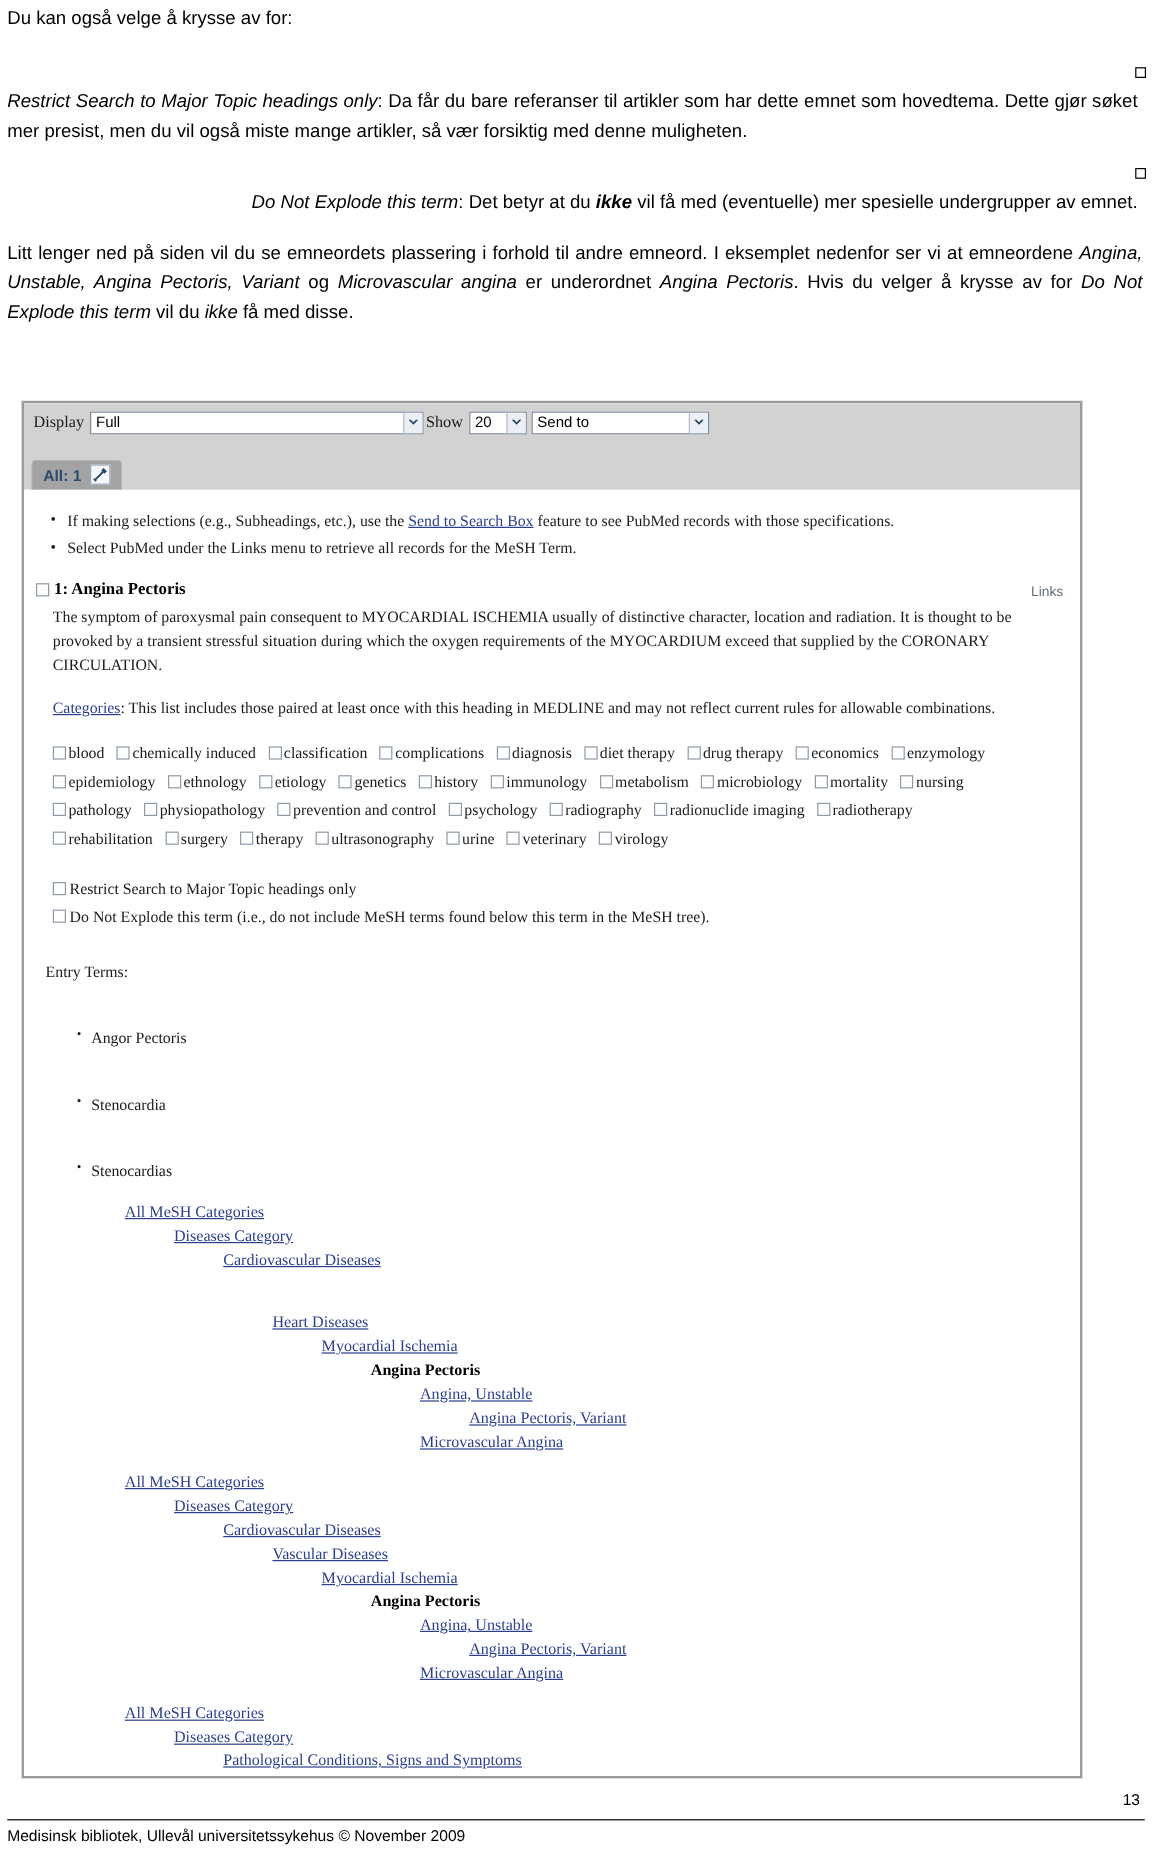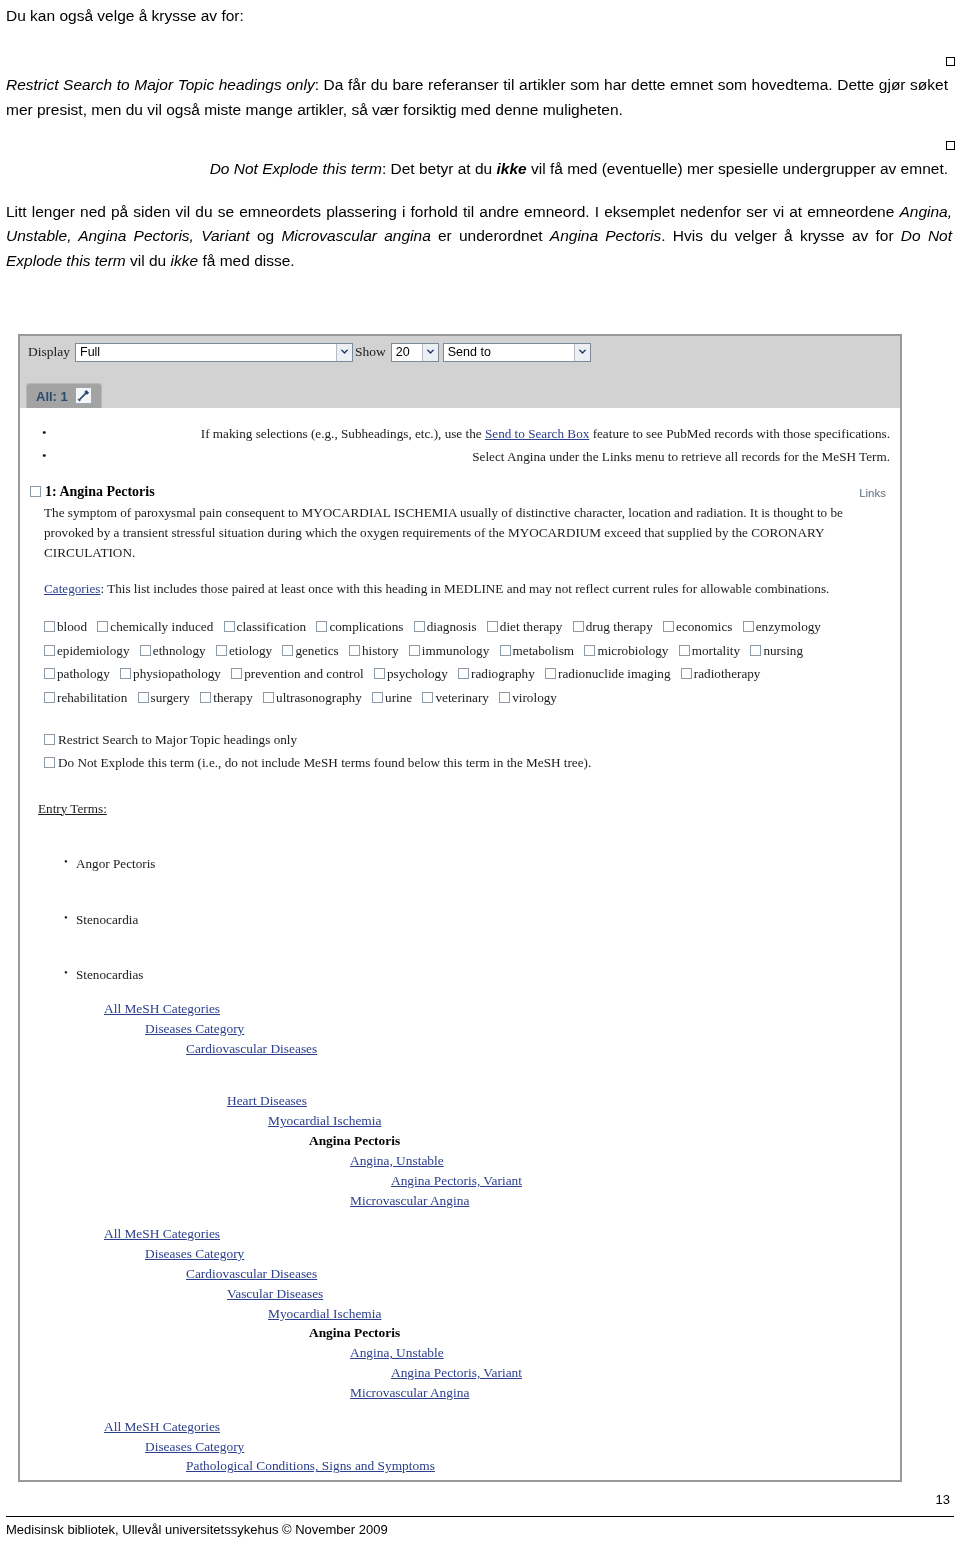--- a/index.html
+++ b/index.html
@@ -169,21 +169,20 @@
   }
   .note-list {
     margin: 6px 0 14px 0;
     padding-left: 26px;
     list-style: none;
   }
   .note-list li {
     position: relative;
     margin-bottom: 3px;
     white-space: nowrap;
-    text-align: right;
   }
   .note-list li:before {
     content: "\2022";
     position: absolute;
     left: -14px;
     top: -1px;
     font-size: 13px;
   }
   a.lnk {
     color: #2b3f8c;
@@ -249,21 +248,20 @@
     margin: 20px 0 0 14px;
     font-size: 13.2px;
     line-height: 1.72;
   }
   .restrict-row { white-space: nowrap; }
   .restrict-row .cbx { margin-right: 3px; }
 
   .entry-title {
     margin: 24px 0 16px 8px;
     font-size: 13.2px;
-    text-decoration: underline;
   }
   .entry-list {
     margin: 1px 0 0 0;
     padding-left: 46px;
     list-style: none;
   }
   .entry-list li {
     position: relative;
     font-size: 13.2px;
     line-height: 1.48;
@@ -381,21 +379,21 @@
           </svg>
         </span>
       </div>
     </div>
   </div>
 
   <div class="shot-body">
 
     <ul class="note-list">
       <li><span>If making selections (e.g., Subheadings, etc.), use the </span><a class="lnk" href="#">Send to Search Box</a><span> feature to see PubMed records with those specifications.</span></li>
-      <li><span>Select Angina under the Links menu to retrieve all records for the MeSH Term.</span></li>
+      <li><span>Select PubMed under the Links menu to retrieve all records for the MeSH Term.</span></li>
     </ul>
 
     <div class="term-head">
       <div class="term-head-left">
         <span class="cbx"></span>
         <span class="term-title">1: Angina Pectoris</span>
       </div>
       <span class="links-label">Links</span>
     </div>
 

